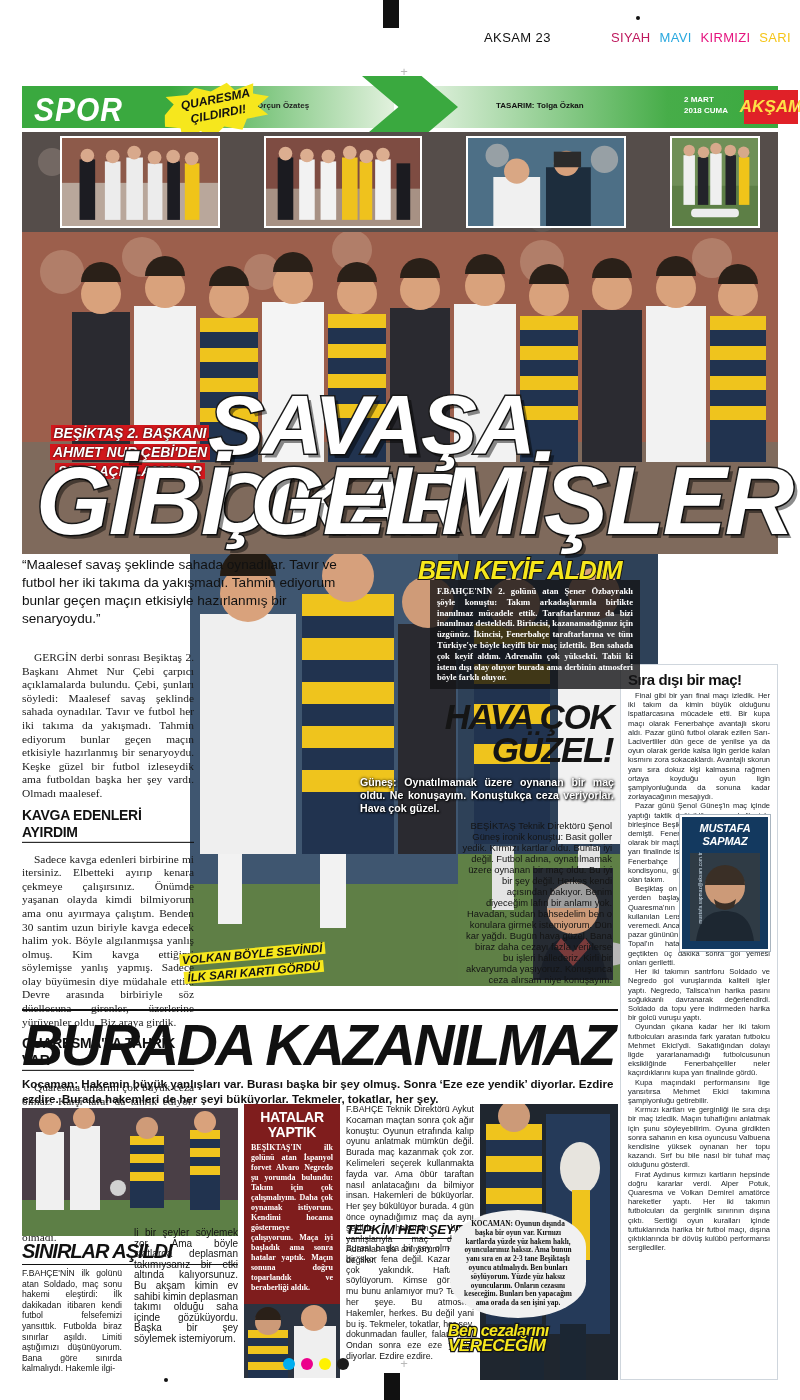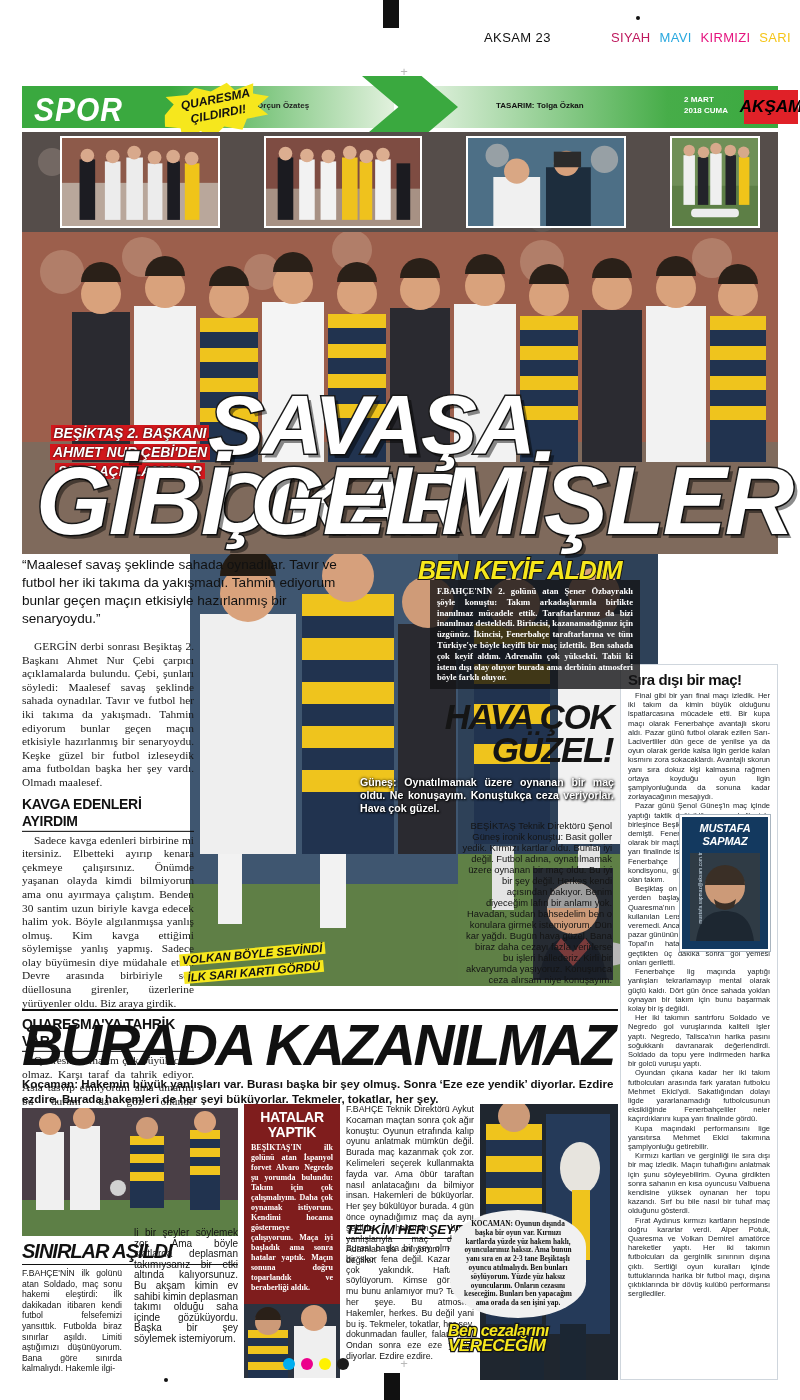--- a/index.html
+++ b/index.html
@@ -23,21 +23,21 @@
   .mh-chev{position:absolute;left:340px;top:-10px;width:96px;height:62px;background:#3aa93f;
     clip-path:polygon(0 0,62% 0,100% 50%,62% 100%,0 100%,38% 50%);}
   .mh-chev-num{position:absolute;left:0;top:0;width:96px;height:62px;display:flex;align-items:center;
     justify-content:center;color:#fff;font-size:30px;font-weight:bold;font-style:italic;letter-spacing:-1px;}
   .spor{position:absolute;left:12px;top:5px;font-size:30px;font-weight:bold;color:#fff;font-style:italic;
     letter-spacing:1px;transform:scaleY(1.12);transform-origin:left top;}
   .editor{position:absolute;left:200px;top:15px;font-size:8px;color:#1d1d1d;font-weight:bold;}
   .tasarim{position:absolute;left:474px;top:15px;font-size:8px;color:#111;font-weight:bold;}
   .mh-date{position:absolute;left:662px;top:8px;width:56px;text-align:left;font-size:8px;font-weight:bold;
     color:#fff;line-height:11px;}
-  .mh-logo{position:absolute;left:722px;top:4px;width:54px;height:34px;background:#e02128;color:#000000;
+  .mh-logo{position:absolute;left:722px;top:4px;width:54px;height:34px;background:#e02128;color:#fde047;
     display:flex;align-items:center;justify-content:center;font-size:17px;font-weight:bold;font-style:italic;}
 
   
   .burst{position:absolute;left:163px;top:84px;width:108px;height:56px;
     background:#f6e71d;
     clip-path:polygon(2% 38%,12% 22%,6% 6%,26% 10%,34% 0%,48% 12%,64% 2%,70% 18%,88% 12%,86% 30%,100% 40%,88% 54%,96% 72%,76% 72%,70% 90%,54% 78%,40% 96%,32% 78%,14% 86%,14% 66%,0 58%);
     transform:rotate(-11deg);}
   .burst-txt{position:absolute;left:163px;top:92px;width:108px;transform:rotate(-11deg);text-align:center;
     font-size:12px;font-weight:bold;color:#111;line-height:15px;font-style:italic;}
 
@@ -65,21 +65,21 @@
   .photoA{position:absolute;left:168px;top:0;width:268px;height:432px;overflow:hidden;background:#3b4c63;}
   .photoB{position:absolute;left:436px;top:0;width:200px;height:432px;overflow:hidden;background:#2b3a50;}
 
   .lead{position:absolute;left:0;top:2px;width:345px;font-size:13.6px;line-height:18px;color:#111;
     font-family:"Liberation Sans",sans-serif;font-weight:400;}
   .colL{position:absolute;left:0;top:86px;width:172px;}
   .sub{font-size:14px;font-weight:bold;color:#111;font-family:"Liberation Sans",sans-serif;
     letter-spacing:-.3px;margin:6px 0 3px;border-bottom:1.5px solid #111;padding-bottom:2px;transform:scaleY(1.05);
     transform-origin:left;}
   .serif{font-family:"Liberation Serif",serif;font-size:11.4px;line-height:13.6px;color:#1a1a1a;text-align:justify;}
-  .serif p{margin:0 0 0 0;text-indent:12px;}
+  .serif p{margin:11px 0 0 0;text-indent:12px;}
 
   
   .benkeyif{position:absolute;left:418px;top:556px;width:360px;height:22px;z-index:8;}
   .benkeyif span{font-size:25px;font-weight:bold;font-style:italic;color:#f6e71d;letter-spacing:-1px;
     -webkit-text-stroke:2px #151515;paint-order:stroke fill;}
   .bkbox{position:absolute;left:430px;top:580px;width:196px;background:rgba(20,20,22,.80);padding:6px 7px;
     z-index:8;color:#fff;font-size:8.6px;line-height:10.8px;font-weight:bold;text-align:justify;
     font-family:"Liberation Serif",serif;}
 
   
@@ -457,21 +457,20 @@
 </div>
 
 <div class="volkan"><span>VOLKAN BÖYLE SEVİNDİ İLK SARI KARTI GÖRDÜ</span></div>
 
 <div class="rcol">
   <h2>Sıra dışı bir maç!</h2>
   <div class="txt">
     <p>Final gibi bir yarı final maçı izledik. Her iki takım da kimin büyük olduğunu ispatlarcasına mücadele etti. Bir kupa maçı olarak Fenerbahçe avantajlı skoru aldı. Pazar günü futbol olarak ezilen Sarı-Lacivertliler dün gece de yenilse ya da oyun olarak geride kalsa ligin geride kalan kısmını zora sokacaklardı. Avantajlı skorun yanı sıra dokuz kişi kalmasına rağmen ortaya koyduğu oyun ligin şampiyonluğunda da sonuna kadar zorlayacağının mesajıydı.</p>
     <p>Pazar günü Şenol Güneş'in maç içinde yaptığı taktik değişiklik oyuncu kalitesiyle birleşince Beşiktaş ligin en güçlüsü benim demişti. Fenerbahçe bir sistem takımı olarak bir maçta dağılmayacağını bu kupa yarı finalinde ispatladı. Bu maç gösterdi ki Fenerbahçe ligin taktik disiplini, kondisyonu, gücü ve dayanıklılığı en iyi olan takım.</p>
     <p>Beşiktaş on biri pazar günü bıraktığı yerden başlayan on birdi. Babel ve Quaresma'nın dinlendirildiği on birde kullanılan Lens bir maç daha istenileni veremedi. Ancak Beşiktaş maça geçtiğimiz pazar gününün güveni ile başladı. Mehmet Topal'ın hatasını değerlendirip öne geçtikten üç dakika sonra gol yemesi onları geriletti.</p>
-    <p>Fenerbahçe lig maçında yaptığı yanlışları tekrarlamayıp mental olarak güçlü kaldı. Dört gün önce sahada yoklan oynayan bir takım için bunu başarmak kolay bir iş değildi.</p>
     <p>Her iki takımın santrforu Soldado ve Negredo gol vuruşlarında kaliteli işler yaptı. Negredo, Talisca'nın harika pasını soğukkanlı davranarak değerlendirdi. Soldado da topu yere indirmeden harika bir golcü vuruşu yaptı.</p>
     <p>Oyundan çıkana kadar her iki takım futbolcuları arasında fark yaratan futbolcu Mehmet Ekici'ydi. Sakatlığından dolayı ligde yararlanamadığı futbolcusunun eksikliğinde Fenerbahçeliler neler kaçırdıklarını kupa yarı finalinde gördü.</p>
     <p>Kupa maçındaki performansını lige yansıtırsa Mehmet Ekici takımına şampiyonluğu getirebilir.</p>
     <p>Kırmızı kartları ve gerginliği ile sıra dışı bir maç izledik. Maçın tuhaflığını anlatmak için şunu söyleyebilirim. Oyuna girdikten sonra sahanın en kısa oyuncusu Valbuena kendisine yüksek oynanan her topu kazandı. Sırf bu bile nasıl bir tuhaf maç olduğunu gösterdi.</p>
     <p>Fırat Aydınus kırmızı kartların hepsinde doğru kararlar verdi. Alper Potuk, Quaresma ve Volkan Demirel amatörce hareketler yaptı. Her iki takımın futbolcuları da gerginlik sınırının dışına çıktı. Sertliği oyun kuralları içinde tuttuklarında harika bir futbol maçı, dışına çıktıklarında bir dövüş kulübü performansı sergilediler.</p>
   </div>
   <div class="author">
     <div class="nm">
       <div>MUSTAFA</div>
       <div>SAPMAZ</div>

